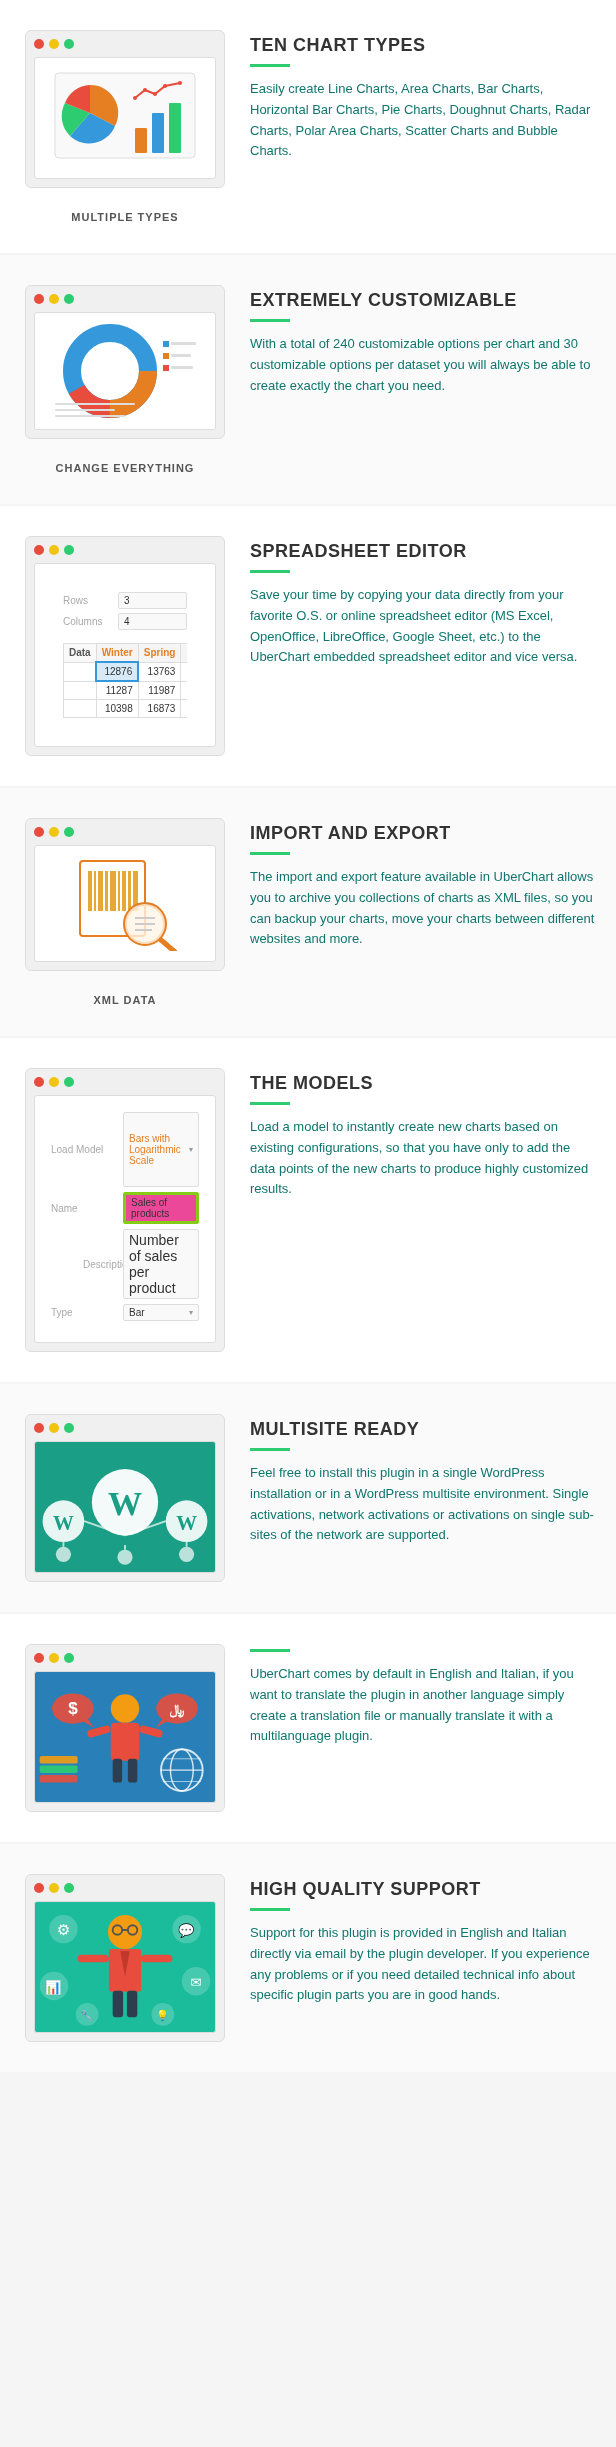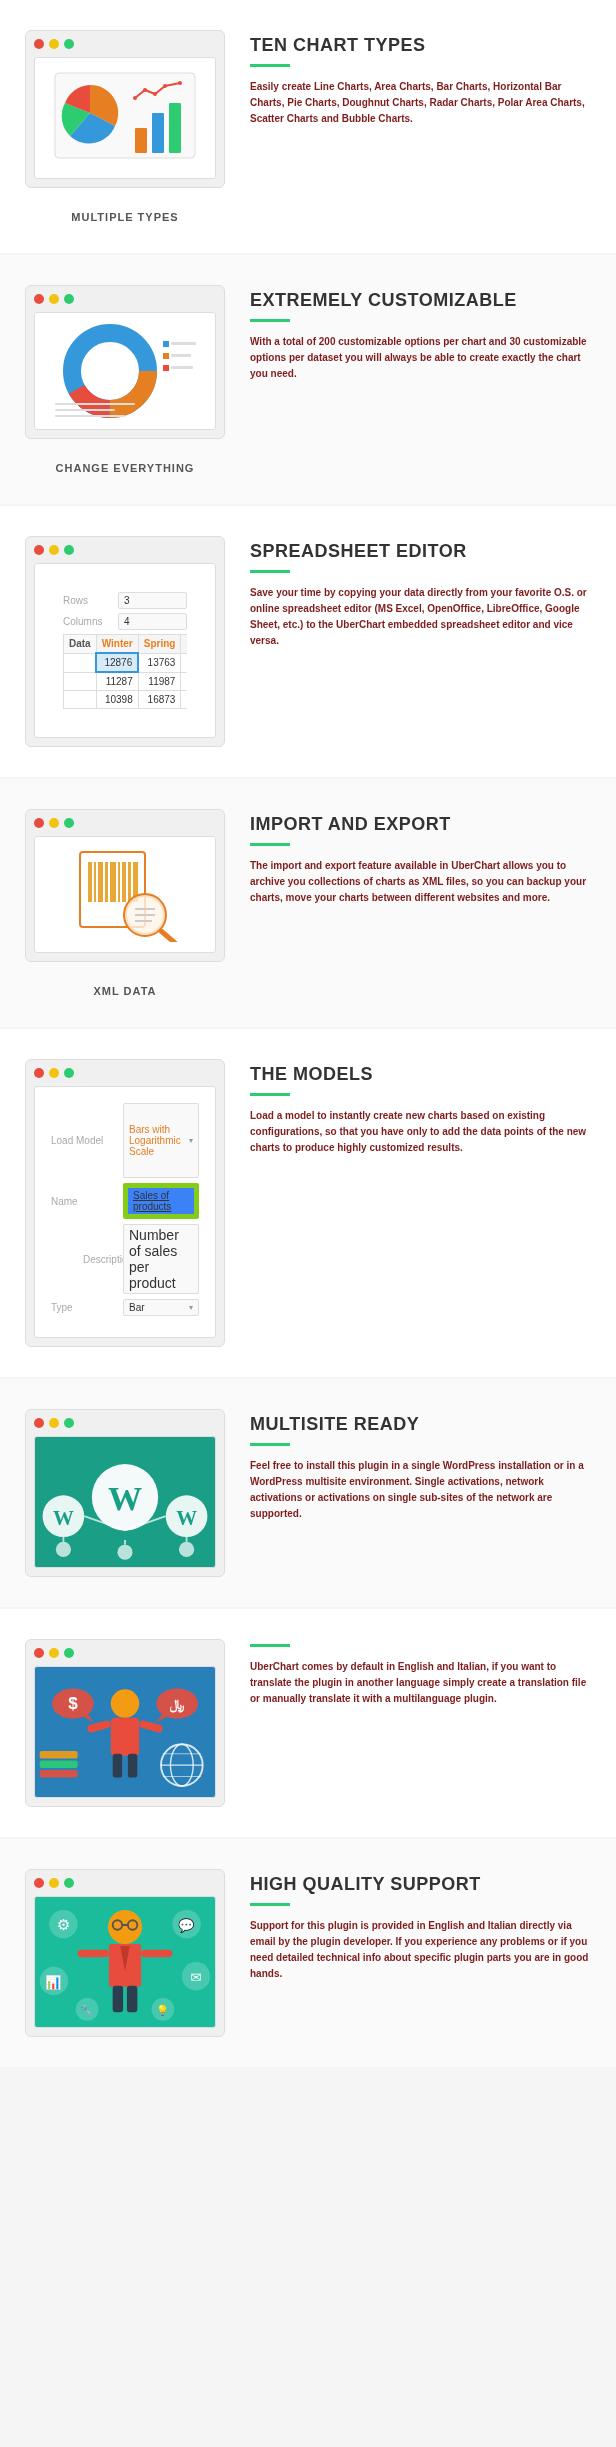--- a/index.html
+++ b/index.html
@@ -77,24 +77,23 @@
     }
 
     .section-underline {
       width: 40px;
       height: 3px;
       background: #2ecc71;
       margin-bottom: 12px;
     }
 
     .section-text {
-      font-size: 10px;
-      color: #7f1d1d;
+      font-size: 13px;
+      color: #0f766e;
       line-height: 1.6;
-      font-weight: bold;
     }
 
     .caption {
       font-size: 11px;
       font-weight: bold;
       color: #555;
       text-align: center;
       margin-top: 23px;
       letter-spacing: 1px;
     }
@@ -264,21 +263,21 @@
           <rect x="10" y="88" width="60" height="2" fill="#ddd" rx="1"></rect>
           <rect x="10" y="94" width="70" height="2" fill="#ddd" rx="1"></rect>
         </svg>
       </div>
     </div>
     <div class="caption">CHANGE EVERYTHING</div>
   </div>
   <div class="section-right">
     <div class="section-title">EXTREMELY CUSTOMIZABLE</div>
     <div class="section-underline"></div>
-    <p class="section-text">With a total of 200 customizable options per chart and 30 customizable options per dataset you will always be able to create exactly the chart you need.</p>
+    <p class="section-text">With a total of 240 customizable options per chart and 30 customizable options per dataset you will always be able to create exactly the chart you need.</p>
   </div>
 </div>
 
 <div class="section">
   <div class="section-left">
     <div class="window-chrome">
       <div class="window-dots">
         <div class="dot dot-red"></div>
         <div class="dot dot-yellow"></div>
         <div class="dot dot-green"></div>
@@ -287,21 +286,21 @@
         <div class="spread-wrapper">
           <div class="spread-row">
             <span class="spread-label" style="color:#aaa; font-size:10px; width:55px;">Rows</span>
             <span class="spread-input" style="display:inline-block;">3</span>
           </div>
           <div class="spread-row">
             <span class="spread-label" style="color:#aaa; font-size:10px; width:55px;">Columns</span>
             <span class="spread-input" style="display:inline-block;">4</span>
           </div>
 
-          <div style="margin-top:4px; overflow-x:auto;">
+          <div style="margin-top:13px; overflow-x:auto;">
             <table class="spreadsheet">
               <thead>
                 <tr>
                   <th class="col-label" style="color:#555;">Data</th>
                   <th>Winter</th>
                   <th>Spring</th>
                   <th>Summer</th>
 
                 </tr>
               </thead>
@@ -396,21 +395,21 @@
         <div class="model-form">
           <div class="model-row">
             <span class="model-label" style="font-size:10px; color:#aaa; width:72px; flex-shrink:0;">Load Model</span>
             <span class="model-select" style="font-size:10px; background:#f9f9f9; border:1px solid #ddd; padding:20px 5px; flex:1; display:flex; justify-content:space-between; align-items:center;">
               <span class="model-select-text">Bars with Logarithmic Scale</span>
               <span class="chevron">▾</span>
             </span>
           </div>
           <div class="model-row">
             <span class="model-label" style="font-size:10px; color:#aaa; width:72px; flex-shrink:0;">Name</span>
-            <span class="model-value" style="font-size:10px; background:#3b82f6; border:5px solid #84cc16; padding:2px 5px; flex:1;text-decoration:underline;">Sales of products</span>
+            <span class="model-value" style="font-size:10px; background:#ec4899; border:3px solid #84cc16; padding:2px 5px; flex:1;">Sales of products</span>
           </div>
           <div class="model-row">
             <span class="model-label" style="font-size:10px; color:#aaa; width:72px; flex-shrink:0;padding-left:32px;">Description</span>
             <span class="model-value" style="font-size:14px; background:#f9f9f9; border:1px solid #ddd; padding:2px 5px; flex:1;">Number of sales per product</span>
           </div>
           <div class="model-row">
             <span class="model-label" style="font-size:10px; color:#aaa; width:72px; flex-shrink:0;">Type</span>
             <span class="model-select" style="font-size:10px; background:#f9f9f9; border:1px solid #ddd; padding:2px 5px; flex:1; display:flex; justify-content:space-between; align-items:center;">
               <span>Bar</span>
               <span class="chevron">▾</span>

